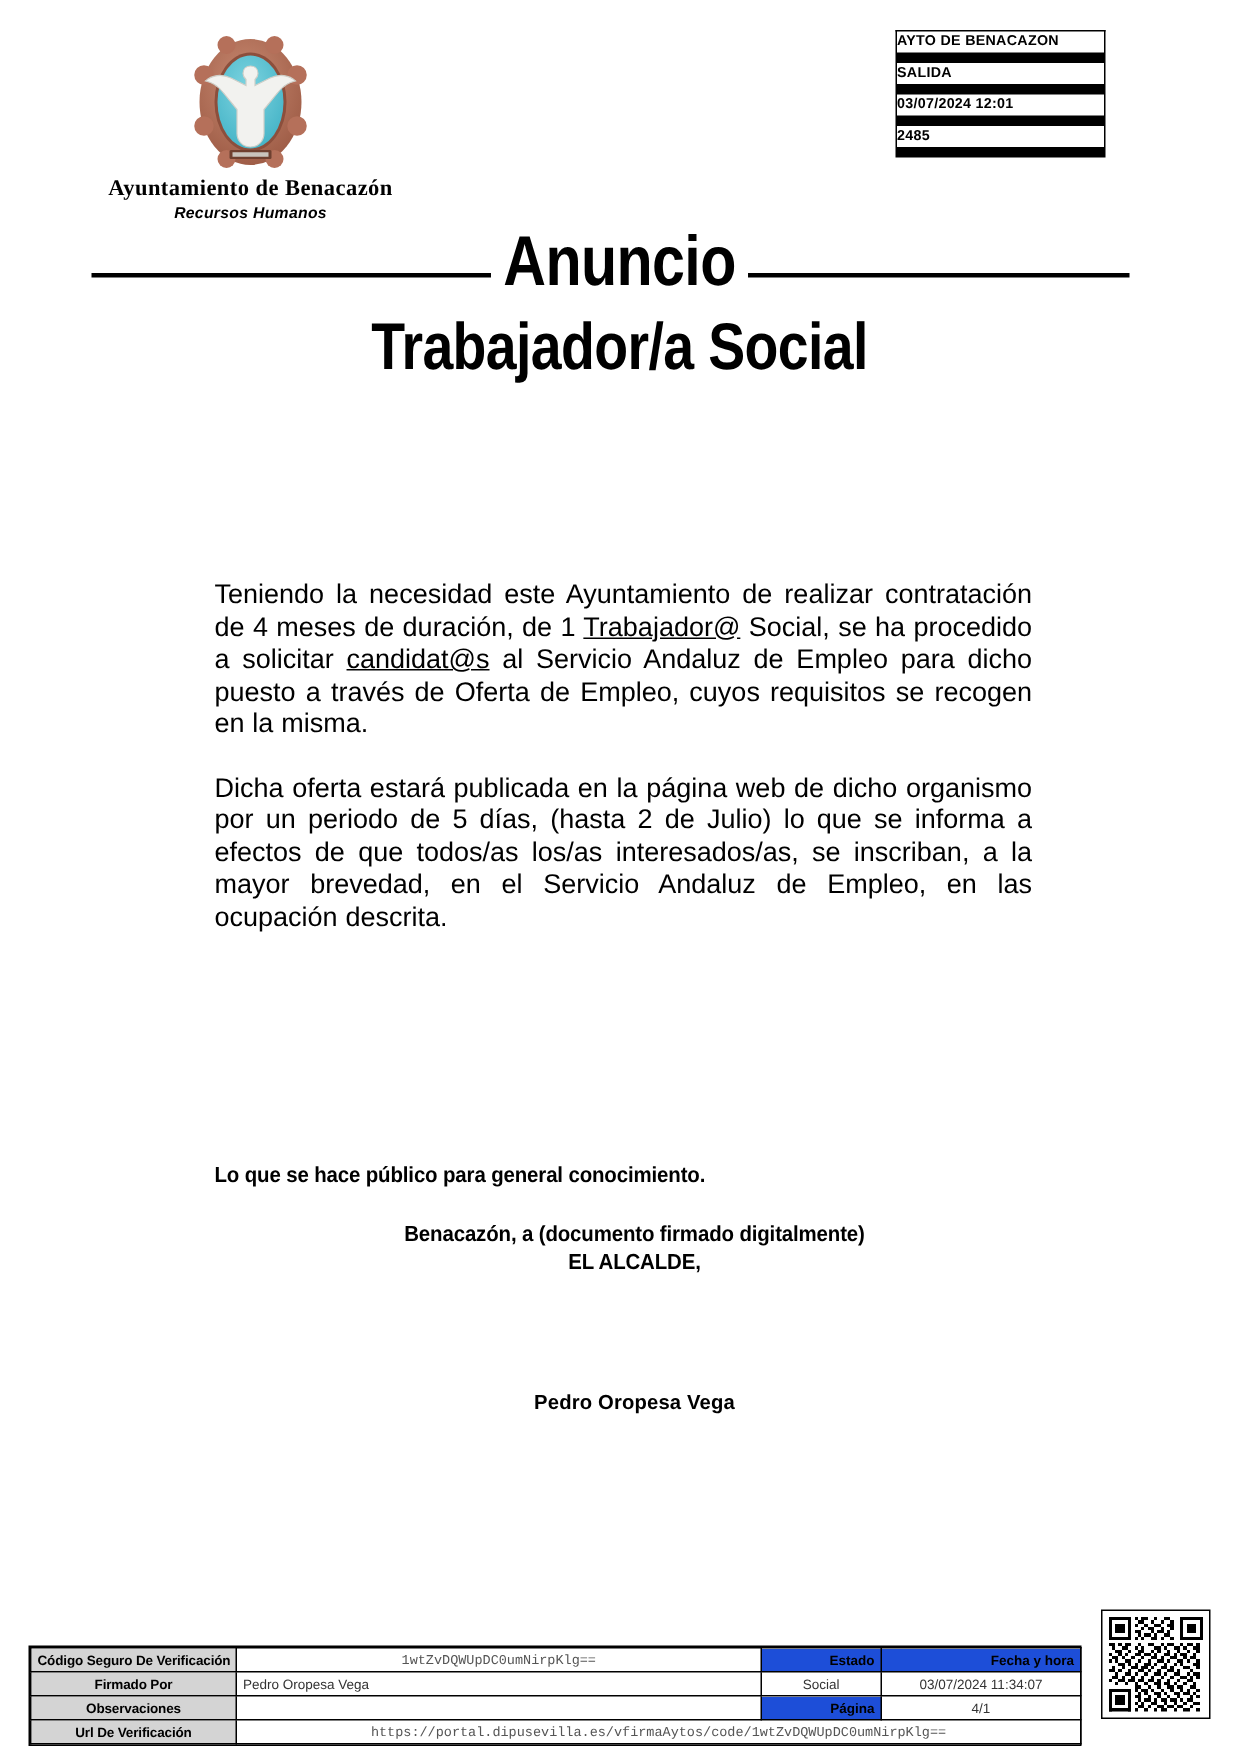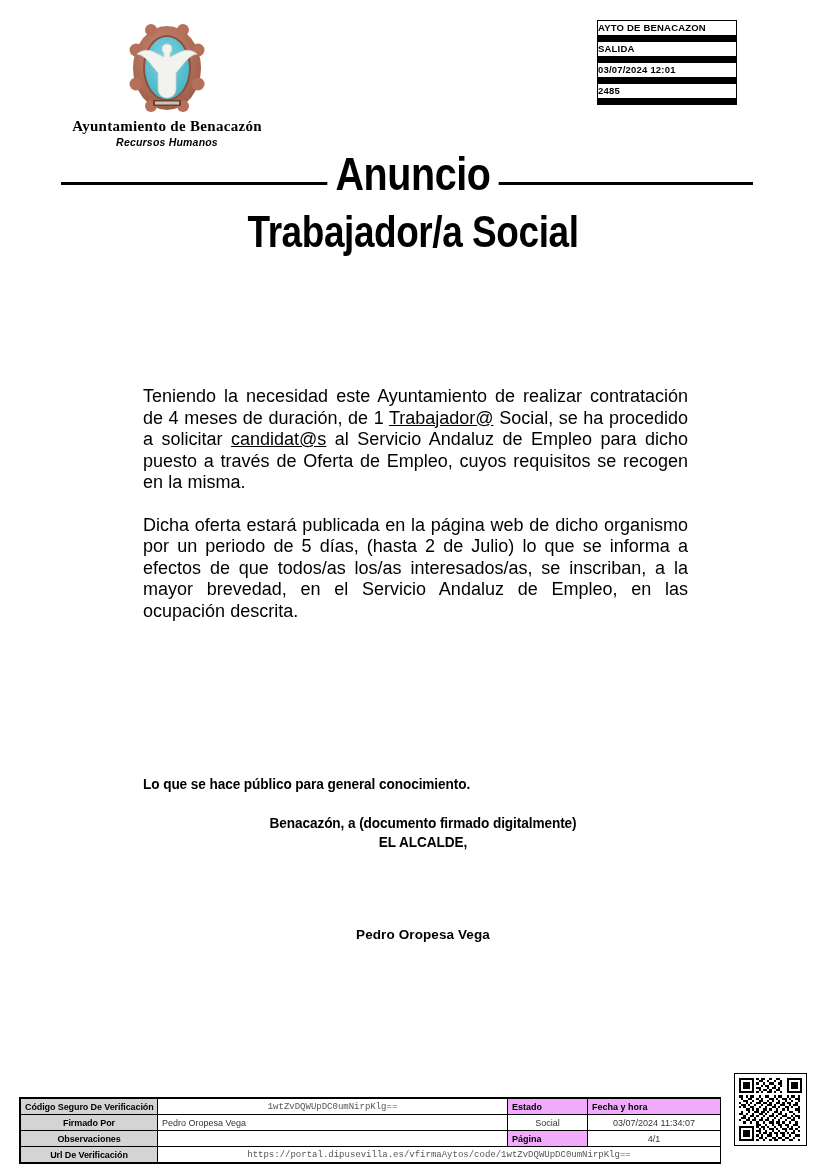--- a/index.html
+++ b/index.html
@@ -194,23 +194,23 @@
   }
   .val-mono {
     font-family: Liberation Mono, monospace;
     font-size: 8.5px;
     color: #555;
     text-align: center;
   }
   .val-plain { font-size: 9.5px; color: #333; text-align: left; }
   .val-center { font-size: 9.5px; color: #333; text-align: center; }
   .hdr {
-    background: #f0abfc;
-    font-weight: bold;
-    text-align: left;
+    background: #1d4ed8;
+    font-weight: bold;
+    text-align: right;
     font-size: 9.5px;
   }
 
   .qr-box {
     position: absolute;
     left: 734px;
     top: 1073px;
     width: 73px;
     height: 73px;
     border: 1px solid #000;

